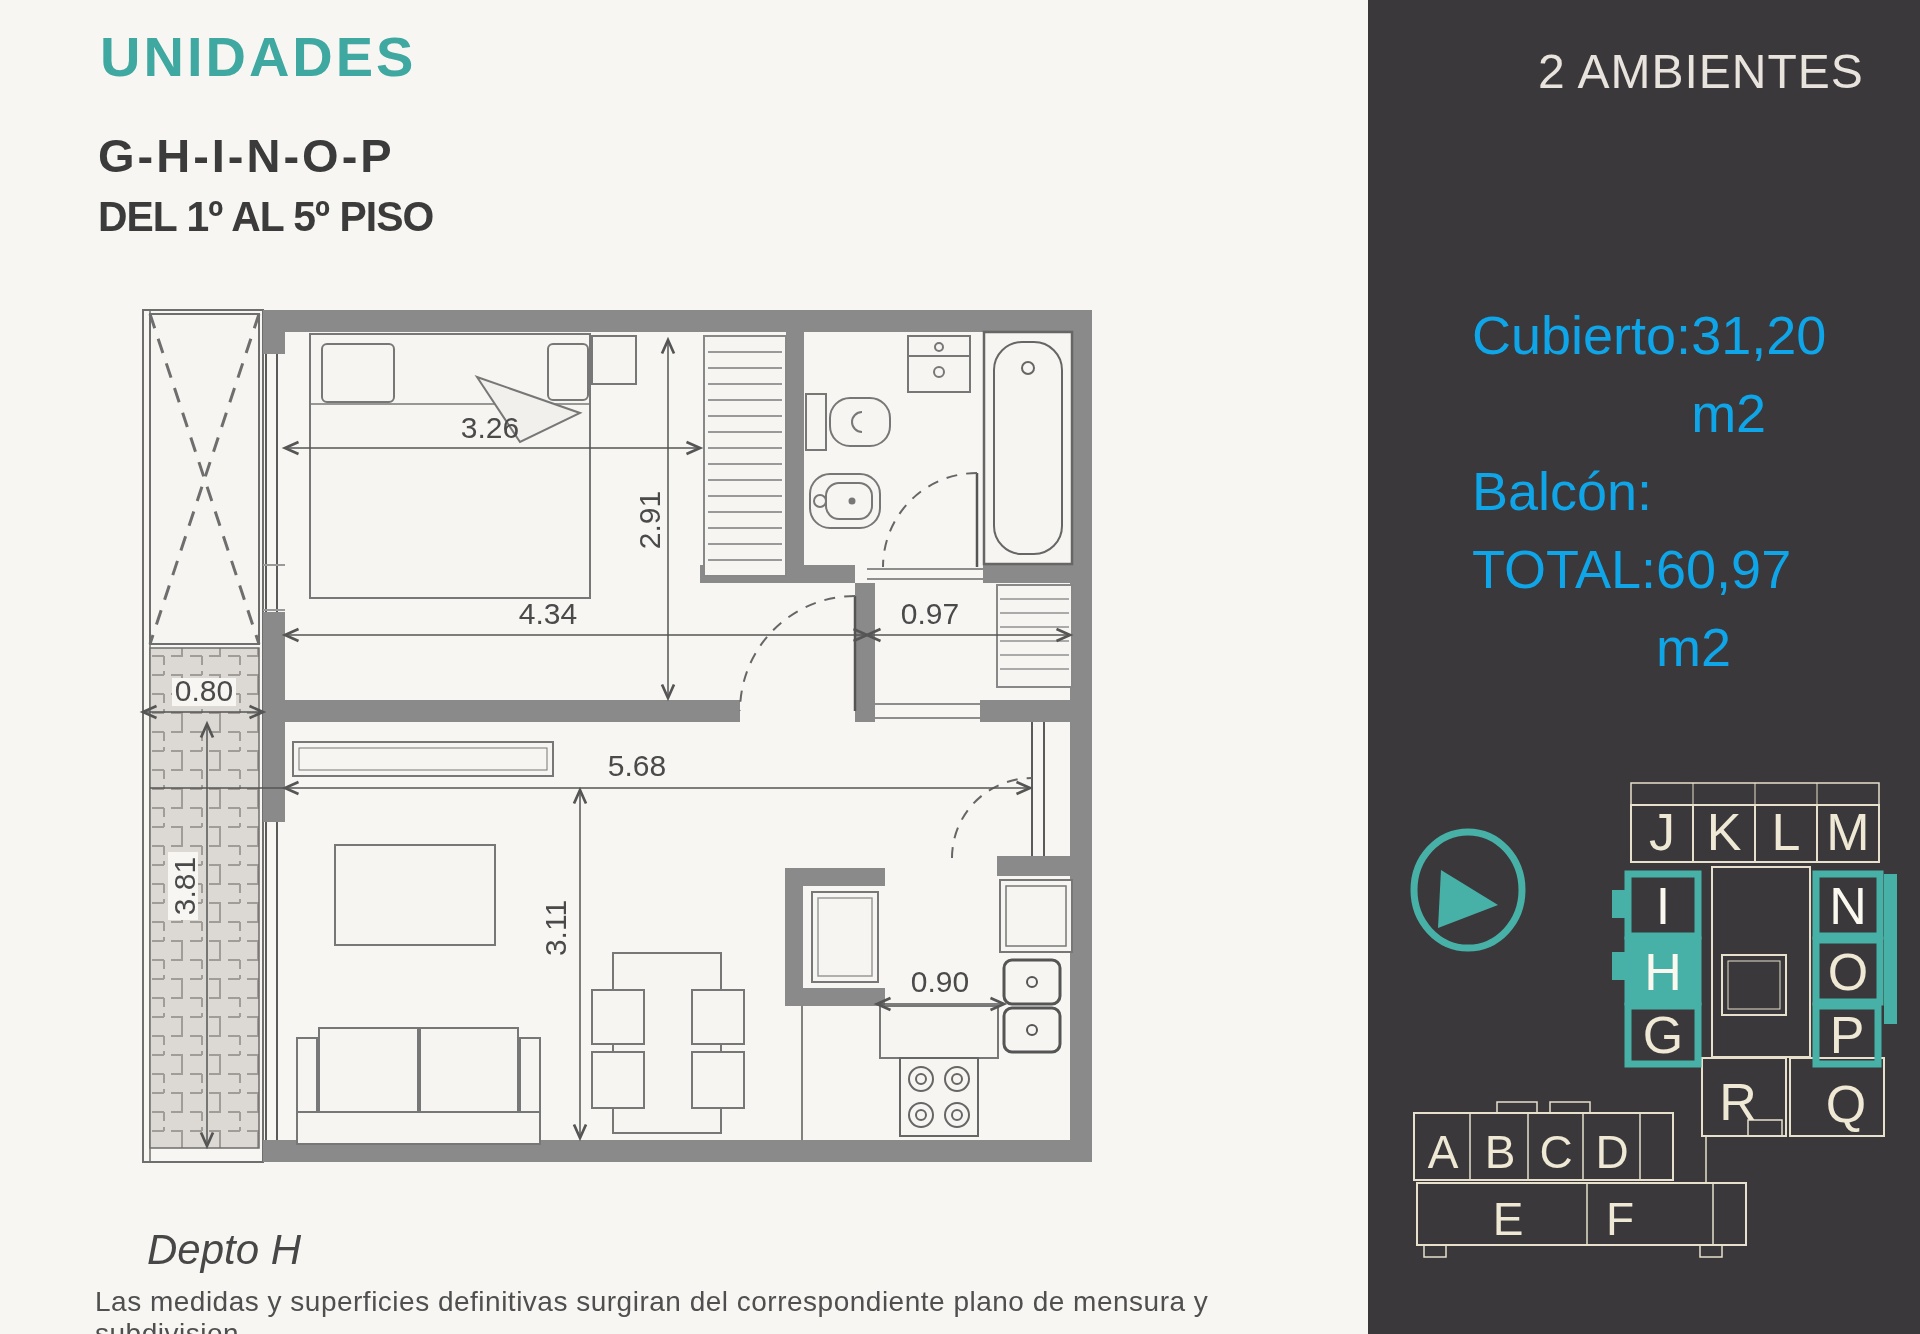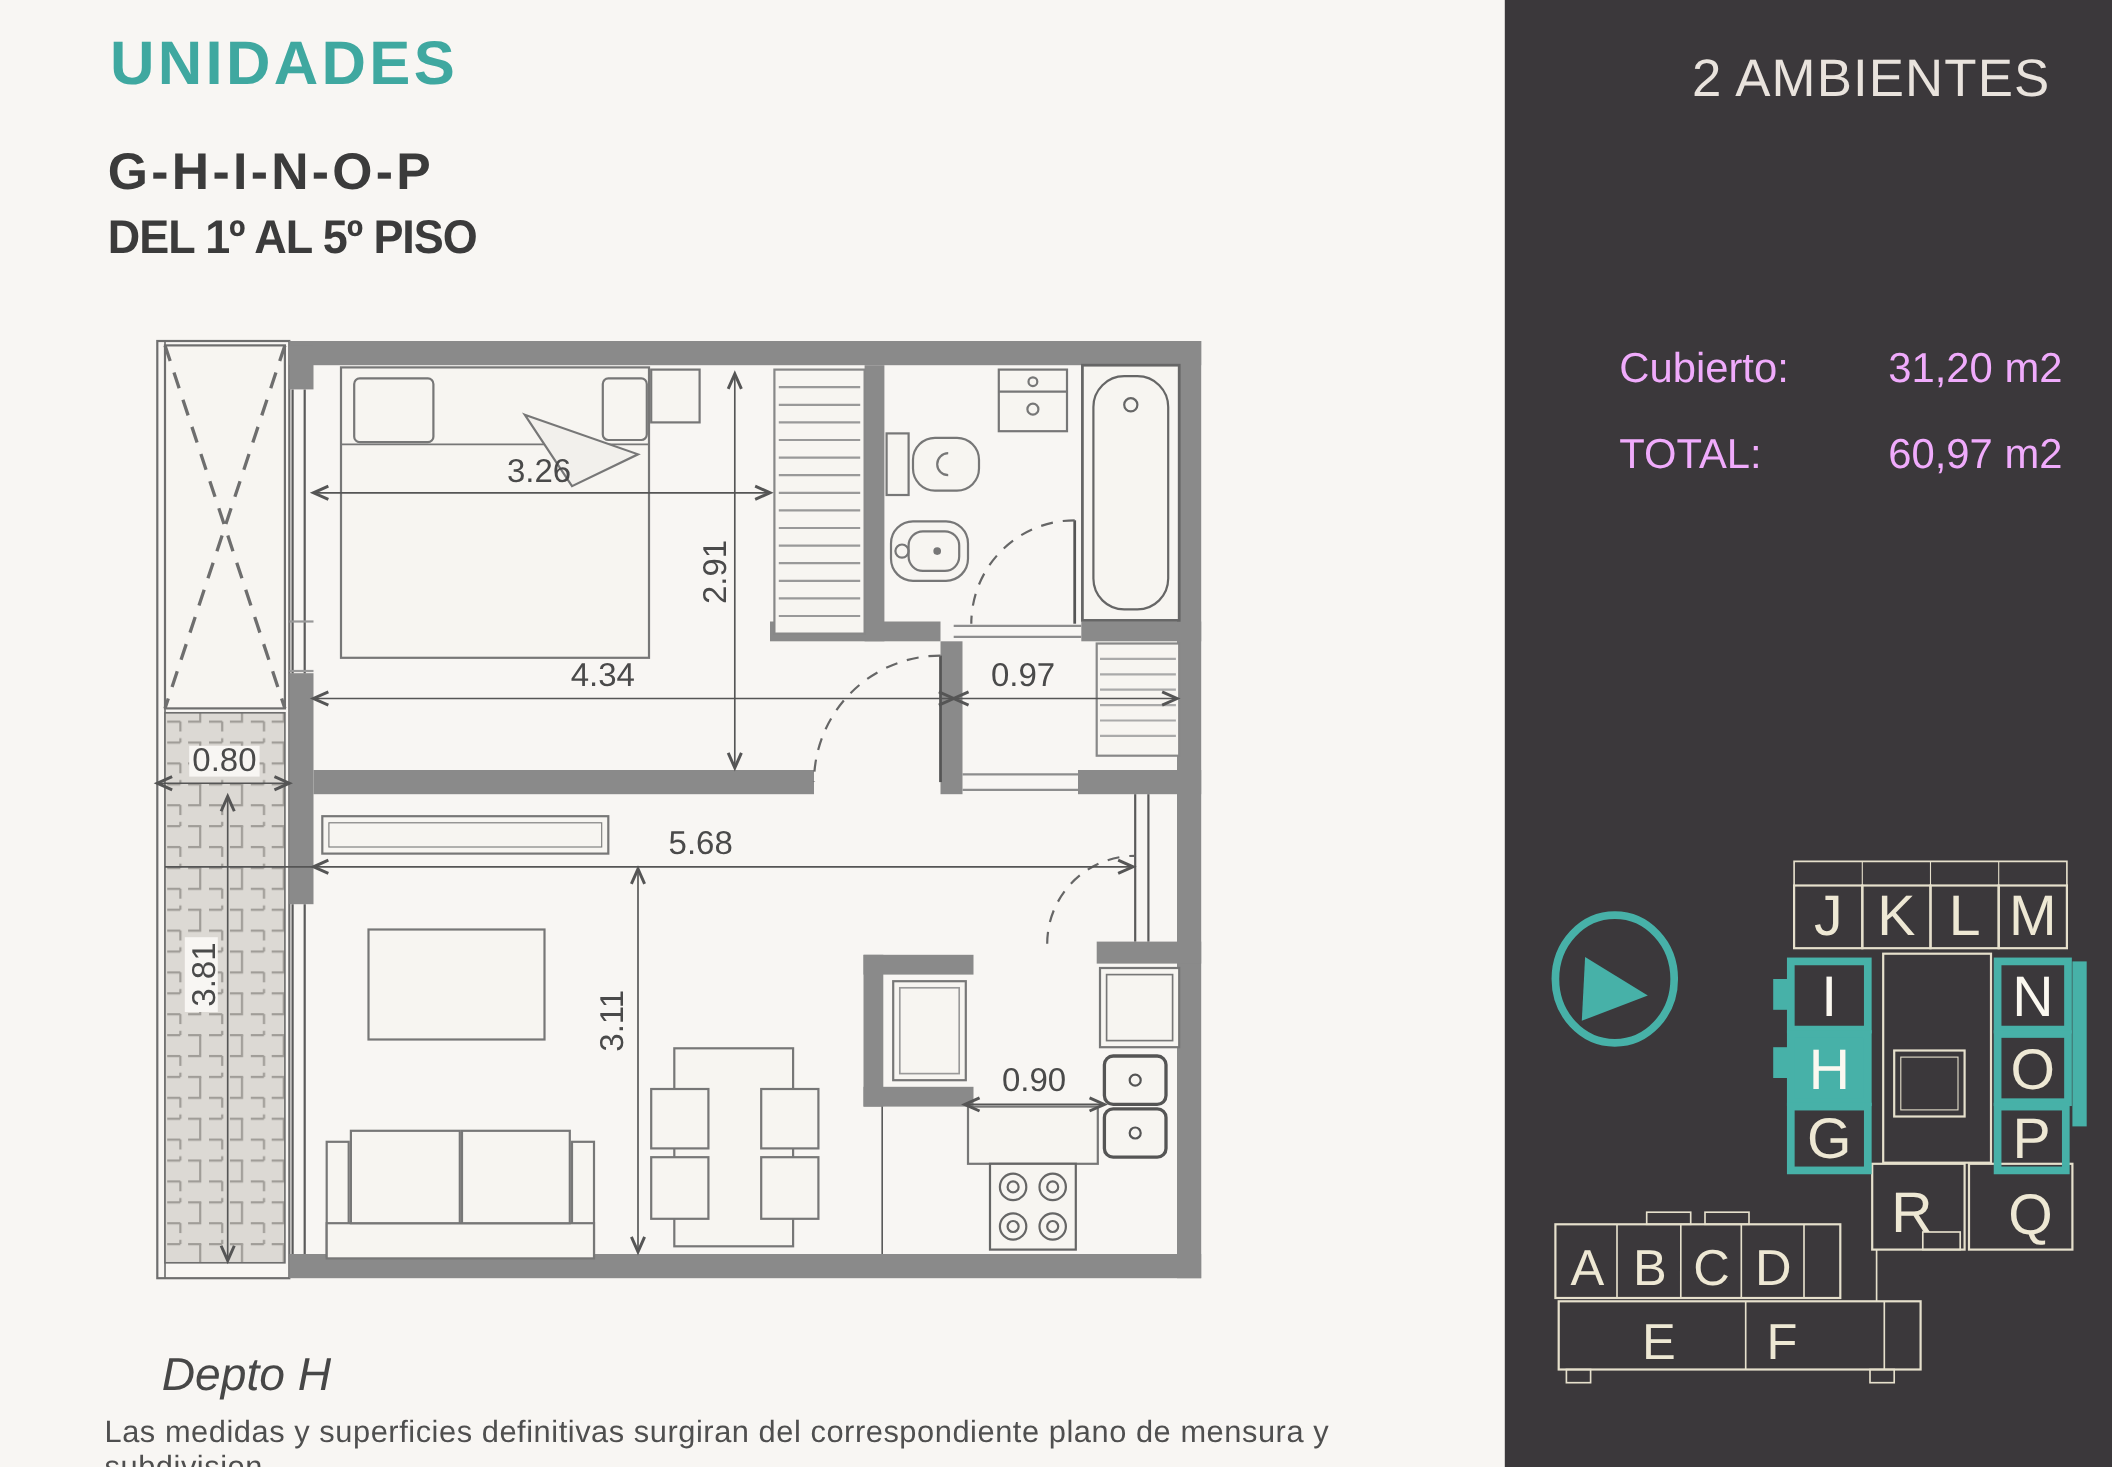--- a/index.html
+++ b/index.html
@@ -10,21 +10,21 @@
   #brand{left:100px;top:24px;font-size:56px;font-weight:700;letter-spacing:3px;color:#3fa8a0;}
   #units-line{left:98px;top:128px;font-size:47px;font-weight:700;letter-spacing:3px;color:#3b3b3b;}
   #floors-line{left:98px;top:192px;font-size:43px;font-weight:700;letter-spacing:-1px;color:#3b3b3b;transform:scaleX(.95);transform-origin:left;}
   
   #unit-label{left:147px;top:1226px;font-size:42px;color:#474747;font-style:italic;}
   #disclaimer{left:95px;top:1286px;width:1250px;font-size:28px;color:#4f4f4f;letter-spacing:.5px;}
   
   #sidebar{left:1368px;top:0;width:552px;height:1334px;background:#3b383b;}
   #sb-header{left:0;right:0;top:44px;padding-left:114px;text-align:center;font-size:48px;color:#e9e3dd;letter-spacing:1px;}
   #sb-areas{left:104px;top:296px;right:45px;}
-  .area-row{display:flex;justify-content:space-between;font-size:38px;color:#f0abfc;line-height:78px;}
+  .area-row{display:flex;justify-content:space-between;font-size:54px;color:#0ea5e9;line-height:78px;}
   #compass{left:40px;top:828px;}
   #keyplan{left:32px;top:770px;}
   svg text{font-family:"Liberation Sans", sans-serif;}
 </style>
 </head>
 <body>
 
 <div id="stage">
 
   <div class="abs" id="units-line">G-H-I-N-O-P</div>
@@ -255,20 +255,21 @@
 
   <div class="abs" id="sidebar">
     <div class="abs" id="sb-header">2 AMBIENTES</div>
 
     <div class="abs" id="sb-areas">
       <div class="area-row">
         <span>Cubierto:</span>
         <span>31,20 m2</span>
       </div>
       <div class="area-row">
+        <span>Balcón:</span>
       </div>
       <div class="area-row">
         <span>TOTAL:</span>
         <span>60,97 m2</span>
       </div>
     </div>
 
     <svg class="abs" id="compass" width="120" height="124" viewBox="0 0 120 124">
       <ellipse cx="60" cy="62" rx="54" ry="58" fill="none" stroke="#47b1a8" stroke-width="7"></ellipse>
       <path d="M33,42 L90,77 L30,100 Z" fill="#47b1a8"></path>

